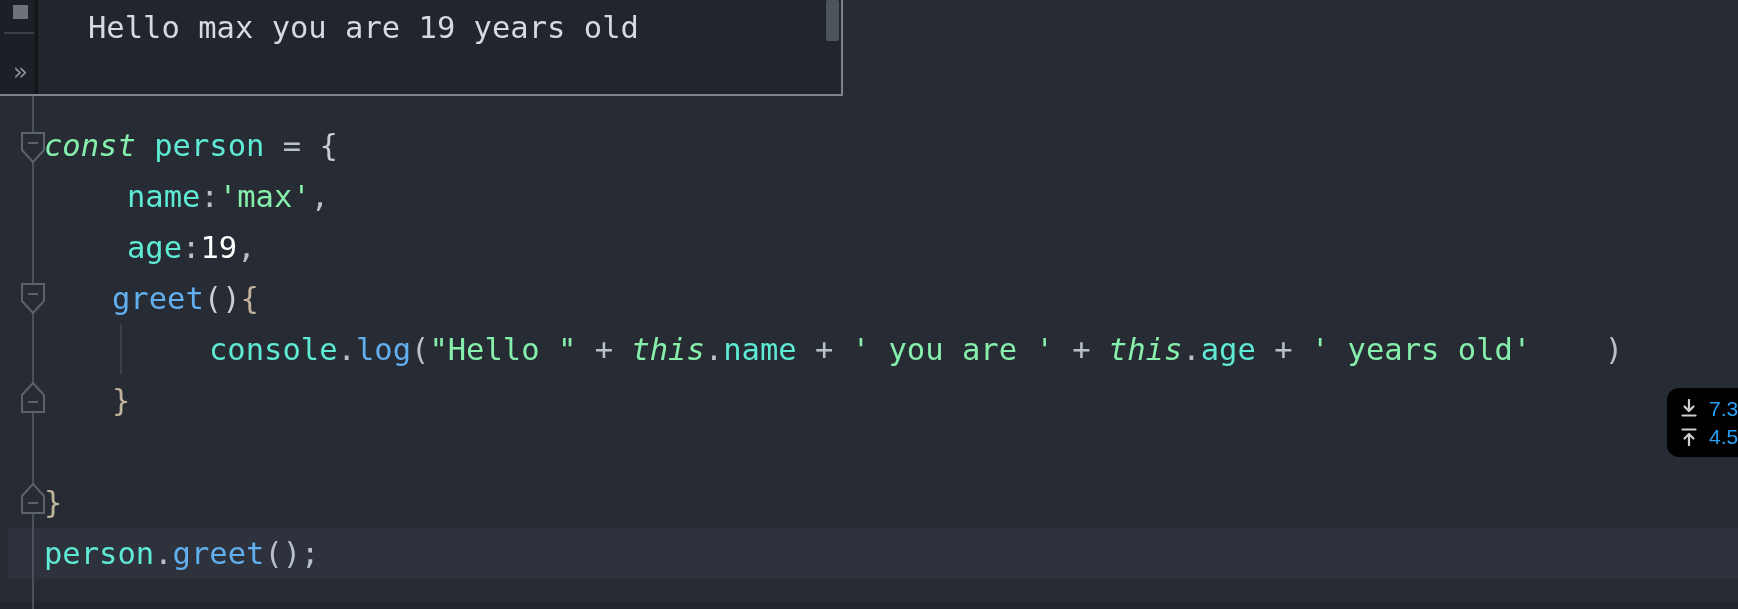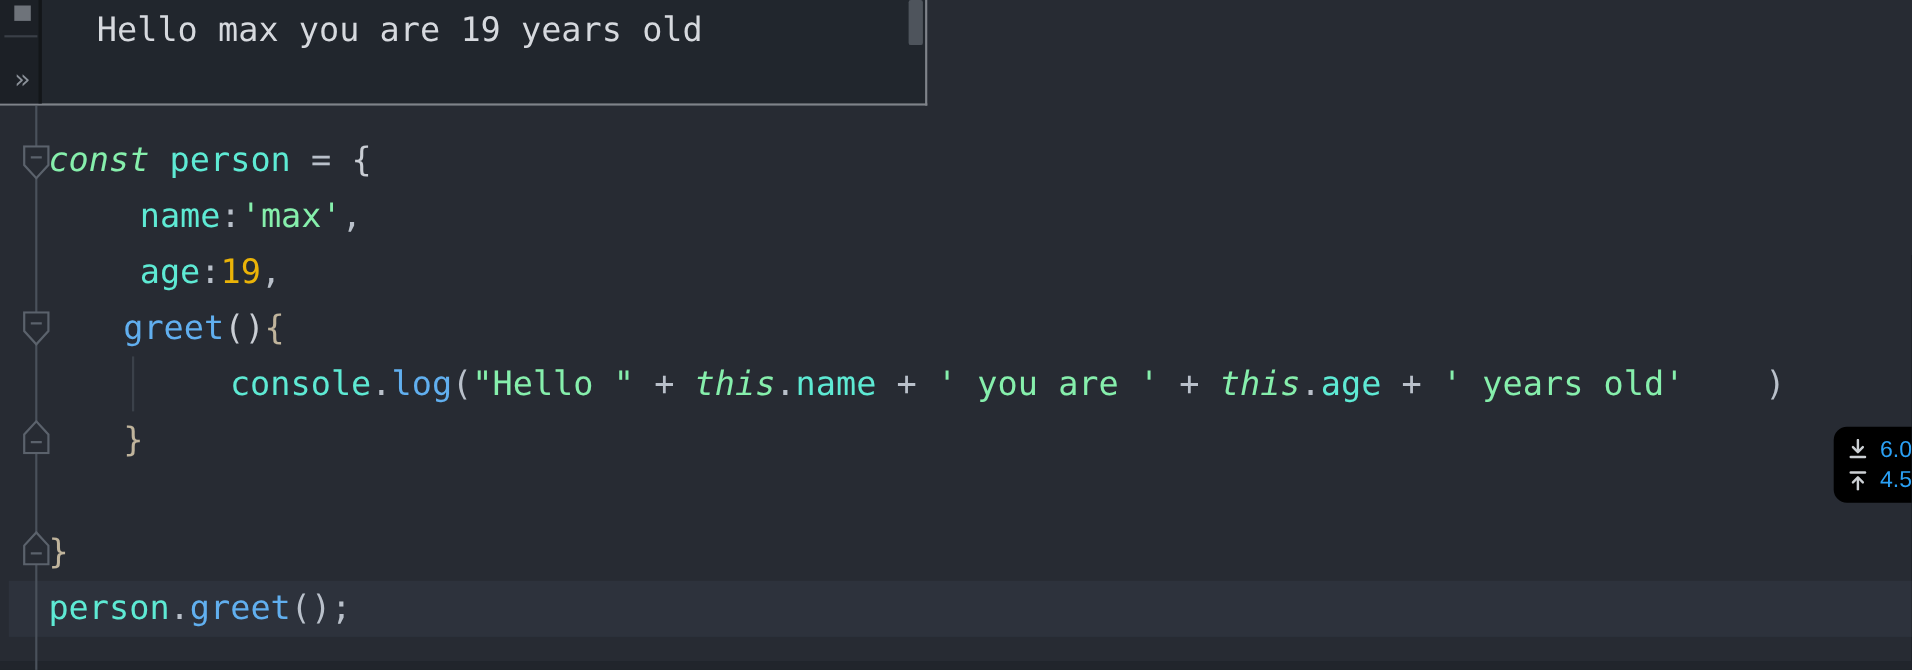--- a/index.html
+++ b/index.html
@@ -35,21 +35,21 @@
     padding-top:24px;
     font-size:30.5px;line-height:51px;
     white-space:pre;
     color:#b9c0ca;
   }
   .code-line{height:51px;}
   .tk-kw{color:#86efac;font-style:italic;}
   .tk-vr{color:#5eead4;}
   .tk-fn{color:#61afef;}
   .tk-st{color:#86efac;}
-  .tk-nm{color:#eab308;margin-top:40px;}
+  .tk-nm{color:#ffffff;margin-top:40px;}
   .tk-pl{color:#b9c0ca;}
   .tk-br{color:#c0b49c;}
   .tk-b1{color:#c9cdd4;}
 
   
   .fold{position:absolute;left:20px;width:26px;height:32px;}
   .fold-a{top:132px;}
   .fold-b{top:283px;}
   .fold-c{top:381px;}
   .fold-d{top:482px;}
@@ -144,21 +144,21 @@
     <div class="console-scrollbar"></div>
   </div>
 
   <div class="net-widget">
     <div class="net-row">
       <svg width="18" height="19" viewBox="0 0 18 19">
         <path d="M9 1 V11" stroke="#ccd0d4" stroke-width="2.2" stroke-linecap="round" fill="none"></path>
         <path d="M4.5 7.5 L9 12 L13.5 7.5" stroke="#ccd0d4" stroke-width="2.2" stroke-linecap="round" stroke-linejoin="round" fill="none"></path>
         <path d="M2.5 16.5 H15.5" stroke="#ccd0d4" stroke-width="2.2" stroke-linecap="round"></path>
       </svg>
-      <span class="net-val">6.0</span>
+      <span class="net-val">7.3</span>
     </div>
     <div class="net-row">
       <svg width="18" height="19" viewBox="0 0 18 19">
         <path d="M2.5 2.5 H15.5" stroke="#ccd0d4" stroke-width="2.2" stroke-linecap="round"></path>
         <path d="M9 18 V8" stroke="#ccd0d4" stroke-width="2.2" stroke-linecap="round" fill="none"></path>
         <path d="M4.5 11.5 L9 7 L13.5 11.5" stroke="#ccd0d4" stroke-width="2.2" stroke-linecap="round" stroke-linejoin="round" fill="none"></path>
       </svg>
       <span class="net-val">4.5</span>
     </div>
   </div>

